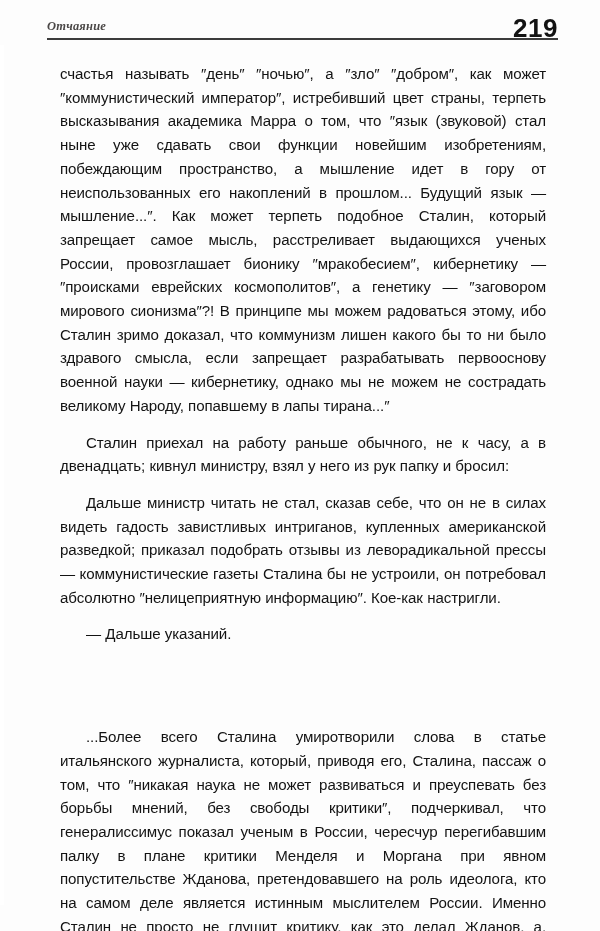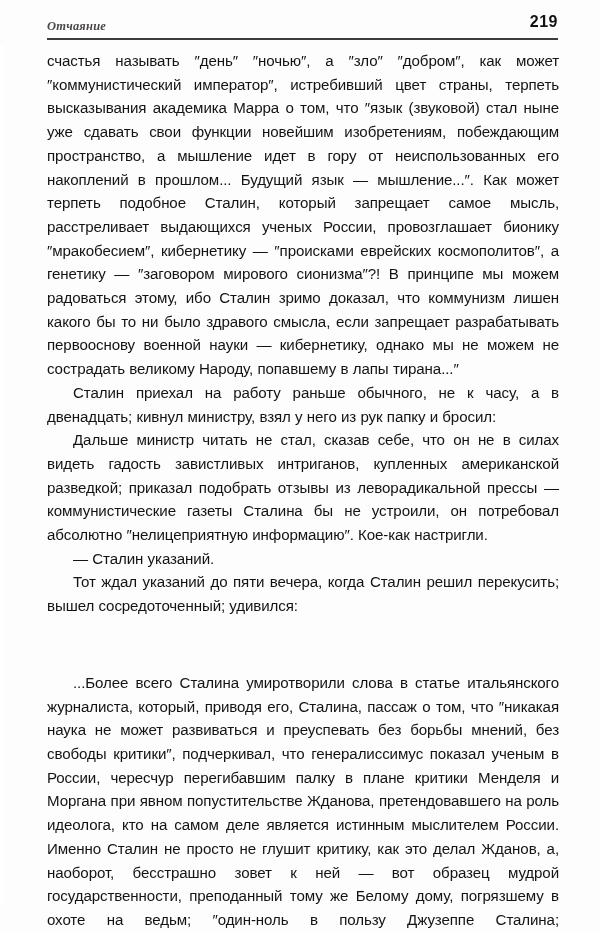--- a/index.html
+++ b/index.html
@@ -40,21 +40,21 @@
     color: #33302f;
     opacity: 0.88;
     white-space: nowrap;
   }
   .running-head-folio {
     position: absolute;
     right: 0;
     top: -4px;
     font-family: "Liberation Sans", sans-serif;
     font-weight: bold;
-    font-size: 16px;
+    font-size: 26px;
     letter-spacing: 0.5px;
     color: #131313;
     white-space: nowrap;
   }
   .head-rule {
     position: absolute;
     left: 47px;
     top: 38px;
     width: 511px;
     height: 2px;
@@ -63,21 +63,21 @@
   }
 
   
   .text-block {
     position: absolute;
     left: 47px;
     top: 49px;
     width: 512px;
   }
   .para {
-    margin: 0;
+    margin: 13px;
     font-family: "Liberation Sans", sans-serif;
     font-size: 15.1px;
     line-height: 23.7px;
     color: #131313;
     text-align: justify;
     text-justify: inter-word;
     letter-spacing: -0.1px;
     word-spacing: 0.2px;
     -webkit-font-smoothing: none;
   }
@@ -111,22 +111,21 @@
   </div>
 
   <div class="head-rule"></div>
 
   <div class="text-block">
 
     <div>
       <p class="para flush">счастья называть ″день″ ″ночью″, а ″зло″ ″добром″, как может ″коммунистический император″, истребивший цвет страны, терпеть высказывания академика Марра о том, что ″язык (звуковой) стал ныне уже сдавать свои функции новейшим изобретениям, побеждающим пространство, а мышление идет в гору от неиспользованных его накоплений в прошлом... Будущий язык — мышление...″. Как может терпеть подобное Сталин, который запрещает самое мысль, расстреливает выдающихся ученых России, провозглашает бионику ″мракобесием″, кибернетику — ″происками еврейских космополитов″, а генетику — ″заговором мирового сионизма″?! В принципе мы можем радоваться этому, ибо Сталин зримо доказал, что коммунизм лишен какого бы то ни было здравого смысла, если запрещает разрабатывать первооснову военной науки — кибернетику, однако мы не можем не сострадать великому Народу, попавшему в лапы тирана...″</p>
       <p class="para indent">Сталин приехал на работу раньше обычного, не к часу, а в двенадцать; кивнул министру, взял у него из рук папку и бросил:</p>
       <p class="para indent">Дальше министр читать не стал, сказав себе, что он не в силах видеть гадость завистливых интриганов, купленных американской разведкой; приказал подобрать отзывы из леворадикальной прессы — коммунистические газеты Сталина бы не устроили, он потребовал абсолютно ″нелицеприятную информацию″. Кое-как настригли.</p>
-      <p class="para indent">— Сталин указаний.</p>
-      <p class="para indent">Тот ждал указаний до пяти вечера, когда Сталин решил перекусить; вышел сосредоточенный; удивился:</p>
+      <p class="para indent">— Дальше указаний.</p>
     </div>
 
     <div class="section-gap"></div>
 
     <div>
       <p class="para indent">...Более всего Сталина умиротворили слова в статье итальянского журналиста, который, приводя его, Сталина, пассаж о том, что ″никакая наука не может развиваться и преуспевать без борьбы мнений, без свободы критики″, подчеркивал, что генералиссимус показал ученым в России, чересчур перегибавшим палку в плане критики Менделя и Моргана при явном попустительстве Жданова, претендовавшего на роль идеолога, кто на самом деле является истинным мыслителем России. Именно Сталин не просто не глушит критику, как это делал Жданов, а, наоборот, бесстрашно зовет к ней — вот образец мудрой государственности, преподанный тому же Белому дому, погрязшему в охоте на ведьм; ″один-ноль в пользу Джузеппе Сталина; коммунистический выпускник семинарии дает фору политикам со светским образованием...″.</p>
 
     </div>
 
   </div>

